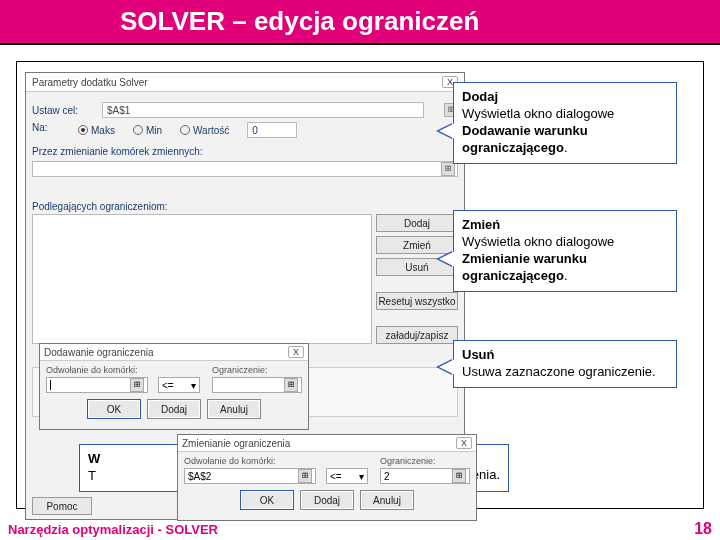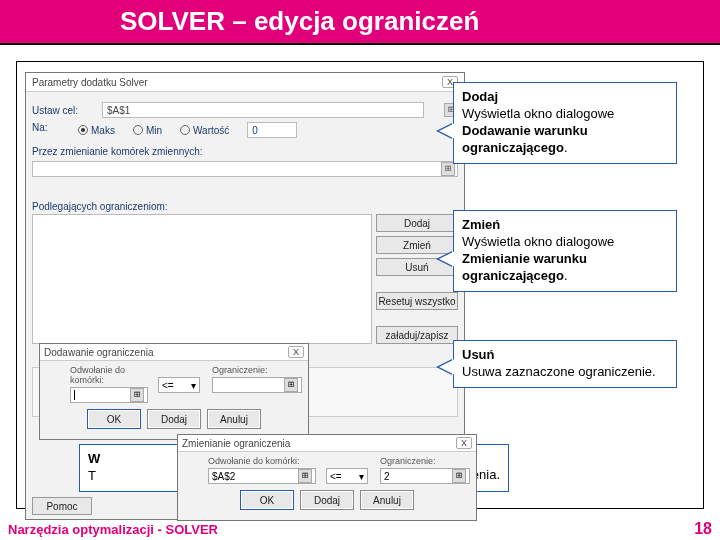--- a/index.html
+++ b/index.html
@@ -93,21 +93,21 @@
   }
   .sd1 { left:22px; top:281px; width:270px; }
   .sd2 { left:160px; top:372px; width:300px; z-index:5;}
   .small-dlg .bar {
     background:#fff; border-bottom:1px solid #ccc; padding:2px 4px;
     display:flex; justify-content:space-between; align-items:center;
     font-size:10px; color:#444;
   }
   .small-dlg .bar .x { border:1px solid #aaa; padding:0 4px; font-size:9px; border-radius:2px;}
   .small-body { padding:4px 6px; }
-  .two-col { display:flex; gap:10px;margin-left:24px; }
+  .two-col { display:flex; gap:10px; }
   .two-col .col { flex:1; }
   .two-col .col2 { flex:0 0 90px; }
   .col-lbl { font-size:9px; color:#555; margin-bottom:2px; }
   .in { background:#fff; border:1px solid #aaa; height:16px; width:100%; padding:0 3px; font-size:10px; display:flex; align-items:center; justify-content:space-between;}
   .sel { background:#fff; border:1px solid #aaa; height:16px; width:42px; display:flex; align-items:center; justify-content:space-between; padding:0 3px; font-size:10px;}
   .small-dlg .btn-row { display:flex; gap:6px; justify-content:center; margin:6px 0 6px; }
   .small-dlg .btn-row .btn { height:20px; width:54px; font-size:10px; border:1px solid #888; box-shadow:inset 0 0 0 1px #fff;}
   
   .callout {
     position:absolute; background:#fff; border:1.5px solid #2a5ab0;

